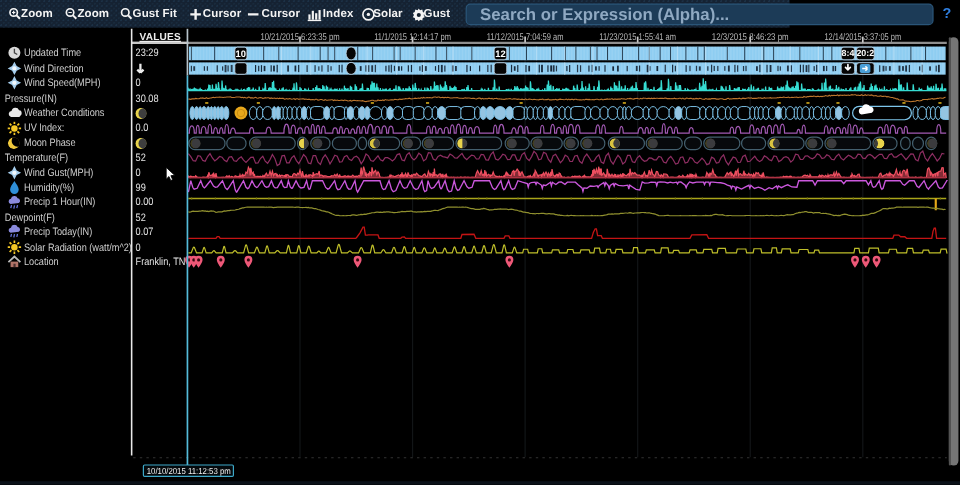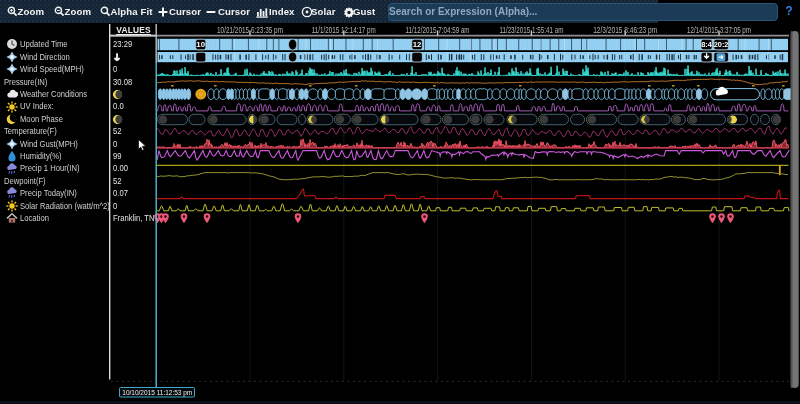--- a/index.html
+++ b/index.html
@@ -11,21 +11,21 @@
   #toolbar::after { content:""; position:absolute; inset:0;
     background-image:radial-gradient(circle at 1px 1px, #24405a 0.65px, transparent 0.95px),
                      radial-gradient(circle at 3px 3px, #1e3448 0.65px, transparent 0.95px);
     background-size:4px 4px; opacity:0.55; z-index:0; }
   #toolbar > * { z-index:1; }
   .tb { position:absolute; top:0; height:23px; line-height:23px; color:#f4f4f4;
      font-size:9.6px; font-weight:bold; letter-spacing:0.1px; }
   .tbi { position:absolute; top:5.5px; }
   #search { position:absolute; left:388px; top:2.5px; width:390px; height:18px;
      background:#1c3b57; border:1px solid #2a5578; border-radius:4px;
-     color:#8fa9c2; font-size:10px; line-height:16px; font-weight:bold; }
+     color:#8fa9c2; font-size:14px; line-height:16px; padding-left:11px; font-weight:bold; }
   #qm { position:absolute; left:782px; top:0; width:14px; height:23px; line-height:23px;
      color:#2f7fe0; font-size:12px; font-weight:bold; text-align:center; }
   .lbl { position:absolute; color:#cfcfcf; font-size:9px; line-height:11px; white-space:pre; transform:scaleX(0.85); transform-origin:0 50%; }
   .val { position:absolute; color:#e4e4e4; font-size:9px; line-height:11px; white-space:pre; transform:scaleX(0.85); transform-origin:0 50%; }
   #vhdr { position:absolute; left:110px; top:25px; width:47px; text-align:center;
      color:#ececec; font-size:8.4px; font-weight:bold; letter-spacing:0.2px;text-decoration:underline; }
   #botbar { position:absolute; left:0; top:401px; width:800px; height:3px; background:#0b1119; }
 </style>
 </head>
 <body>
@@ -607,21 +607,21 @@
     <svg class="tbi" style="left:54px;top:6px" width="11" height="11" viewBox="0 0 11 11">
         <circle cx="4.4" cy="4.4" r="3.1" fill="none" stroke="#f4f4f4" stroke-width="1.4"></circle>
         <line x1="6.8" y1="6.8" x2="9.6" y2="9.6" stroke="#f4f4f4" stroke-width="1.7"></line>
         <line x1="3" y1="4.4" x2="5.8" y2="4.4" stroke="#f4f4f4" stroke-width="1"></line>
       </svg>
     <div class="tb" style="left:64.5px">Zoom</div>
     <svg class="tbi" style="left:100px;top:6px" width="11" height="11" viewBox="0 0 11 11">
         <circle cx="4.4" cy="4.4" r="3.1" fill="none" stroke="#f4f4f4" stroke-width="1.4"></circle>
         <line x1="6.8" y1="6.8" x2="9.6" y2="9.6" stroke="#f4f4f4" stroke-width="1.7"></line>
       </svg>
-    <div class="tb" style="left:110.5px">Alpha Fit</div>
+    <div class="tb" style="left:110.5px">Gust Fit</div>
     <svg class="tbi" style="left:158px;top:6.5px" width="10" height="10" viewBox="0 0 10 10">
         <path d="M5,0.6 L5,9.4 M0.6,5 L9.4,5" stroke="#f4f4f4" stroke-width="2"></path>
       </svg>
     <div class="tb" style="left:169px">Cursor</div>
     <svg class="tbi" style="left:206px;top:6.5px" width="10" height="10" viewBox="0 0 10 10">
         <path d="M0.6,5 L9.4,5" stroke="#f4f4f4" stroke-width="2"></path>
       </svg>
     <div class="tb" style="left:218px">Cursor</div>
     <svg class="tbi" style="left:256px" width="12" height="12" viewBox="0 0 12 12">
         <rect x="1" y="6" width="1.8" height="4.4" fill="#f4f4f4"></rect>

